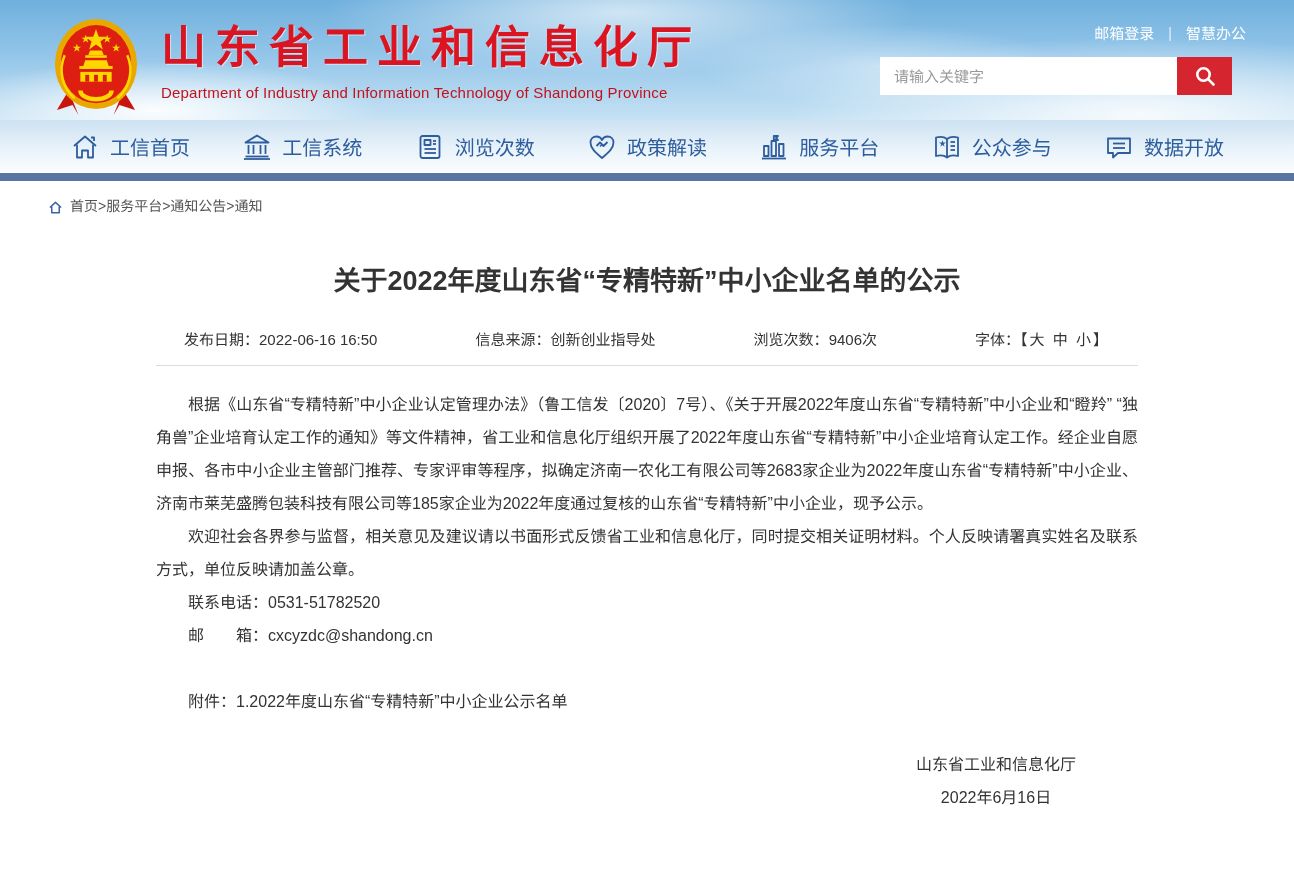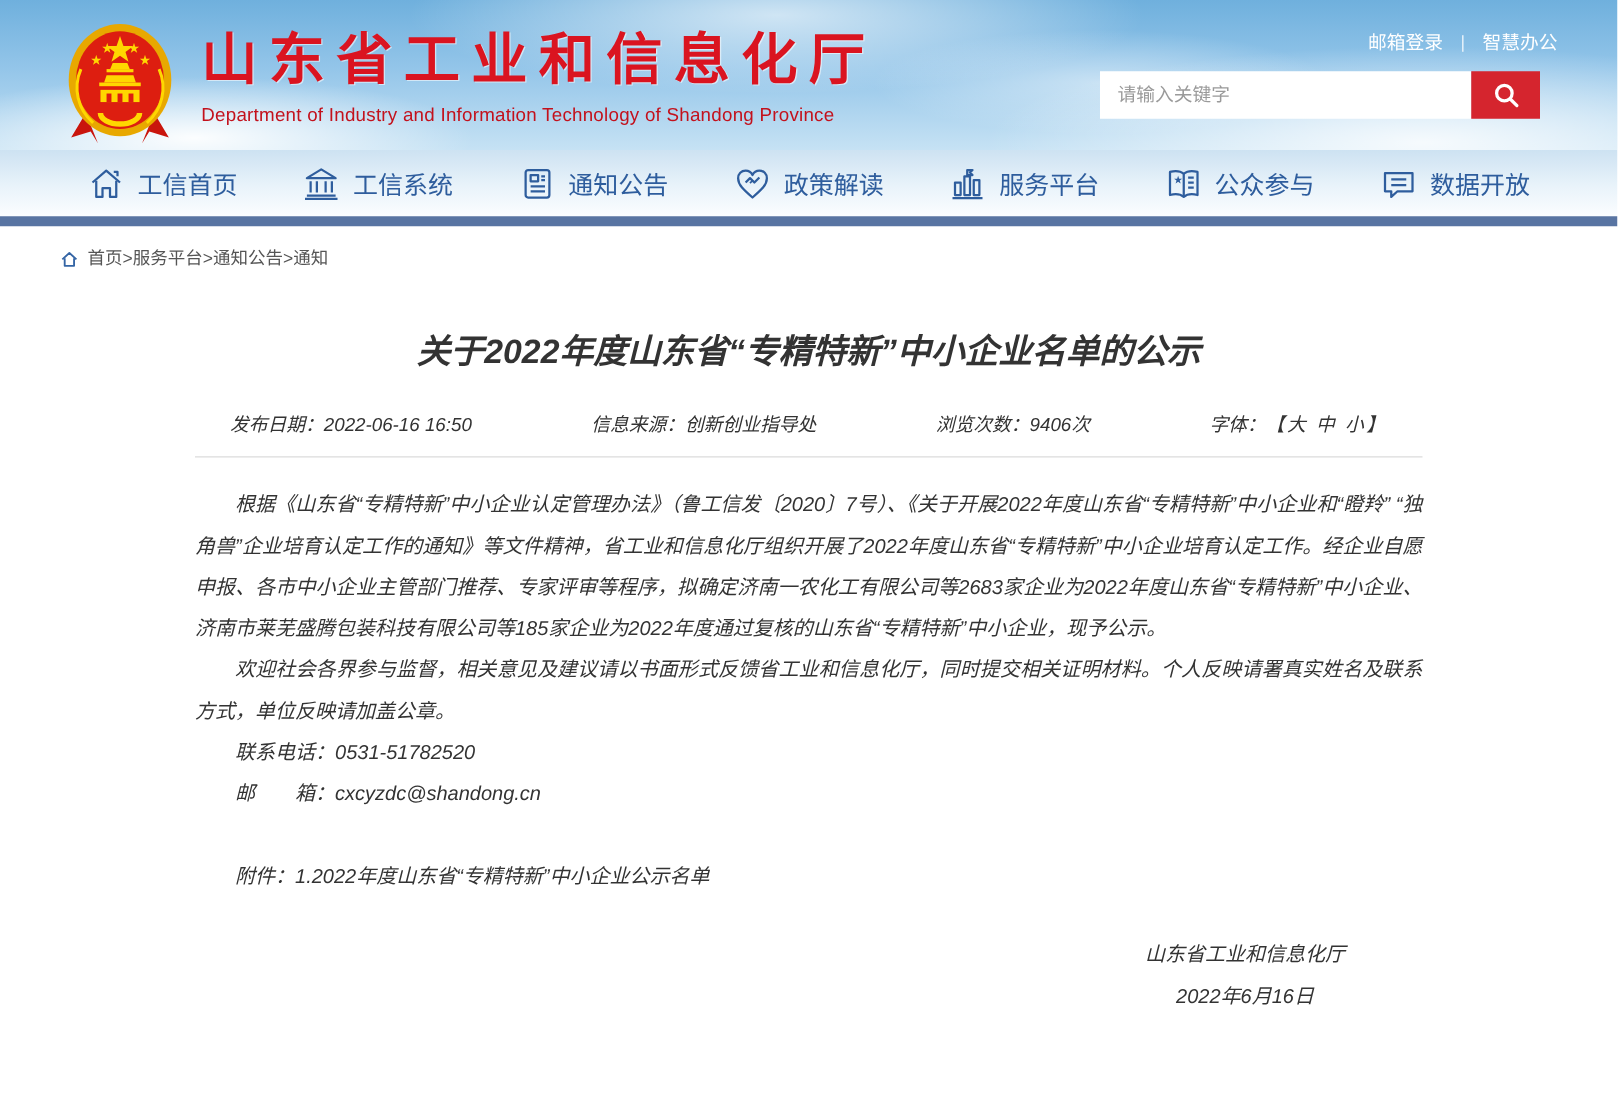--- a/index.html
+++ b/index.html
@@ -76,21 +76,21 @@
 
   
   .breadcrumb {
     display: flex; align-items: flex-end; gap: 7px;
     padding: 14px 0 12px 48px;
     font-size: 14px; color: #555;
   }
   .breadcrumb .crumb-text { cursor: pointer; }
 
   
-  .content { width: 982px; margin: 0 auto; font-style: italic; }
+  .content { width: 982px; margin: 0 auto; }
   .article-title {
     margin-top: 32px; text-align: center;
     font-size: 27px; font-weight: bold; color: #333;
   }
   .meta-row {
     margin-top: 30px; padding: 0 30px 0 28px;
     display: flex; justify-content: space-between;
     font-size: 15px; color: #333;
   }
   .meta-seg { white-space: nowrap; }
@@ -188,21 +188,21 @@
   </div>
   <div class="nav-item">
     <svg width="30" height="30" viewBox="0 0 30 30" fill="none" stroke="#2e5d9d" stroke-width="1.8" stroke-linejoin="round">
       <rect x="5.5" y="4" width="19" height="22" rx="2"></rect>
       <rect x="9.5" y="8" width="6" height="5"></rect>
       <line x1="18" y1="9" x2="21" y2="9"></line>
       <line x1="18" y1="12" x2="21" y2="12"></line>
       <line x1="9.5" y1="17" x2="21" y2="17"></line>
       <line x1="9.5" y1="21" x2="21" y2="21"></line>
     </svg>
-    <span>通知公告</span>
+    <span>浏览次数</span>
   </div>
   <div class="nav-item">
     <svg width="30" height="30" viewBox="0 0 30 30" fill="none" stroke="#2e5d9d" stroke-width="1.8" stroke-linejoin="round">
       <path d="M15 26 C8 20 3.5 16 3.5 10.5 C3.5 7 6 4.5 9.5 4.5 C12 4.5 14 6 15 8 C16 6 18 4.5 20.5 4.5 C24 4.5 26.5 7 26.5 10.5 C26.5 16 22 20 15 26 Z"></path>
       <path d="M9.5 14 L13 10.5 L16.5 14 L20.5 10"></path>
       <path d="M13 14.5 L15.5 12" stroke-width="1.4"></path>
     </svg>
     <span>政策解读</span>
   </div>
   <div class="nav-item">

